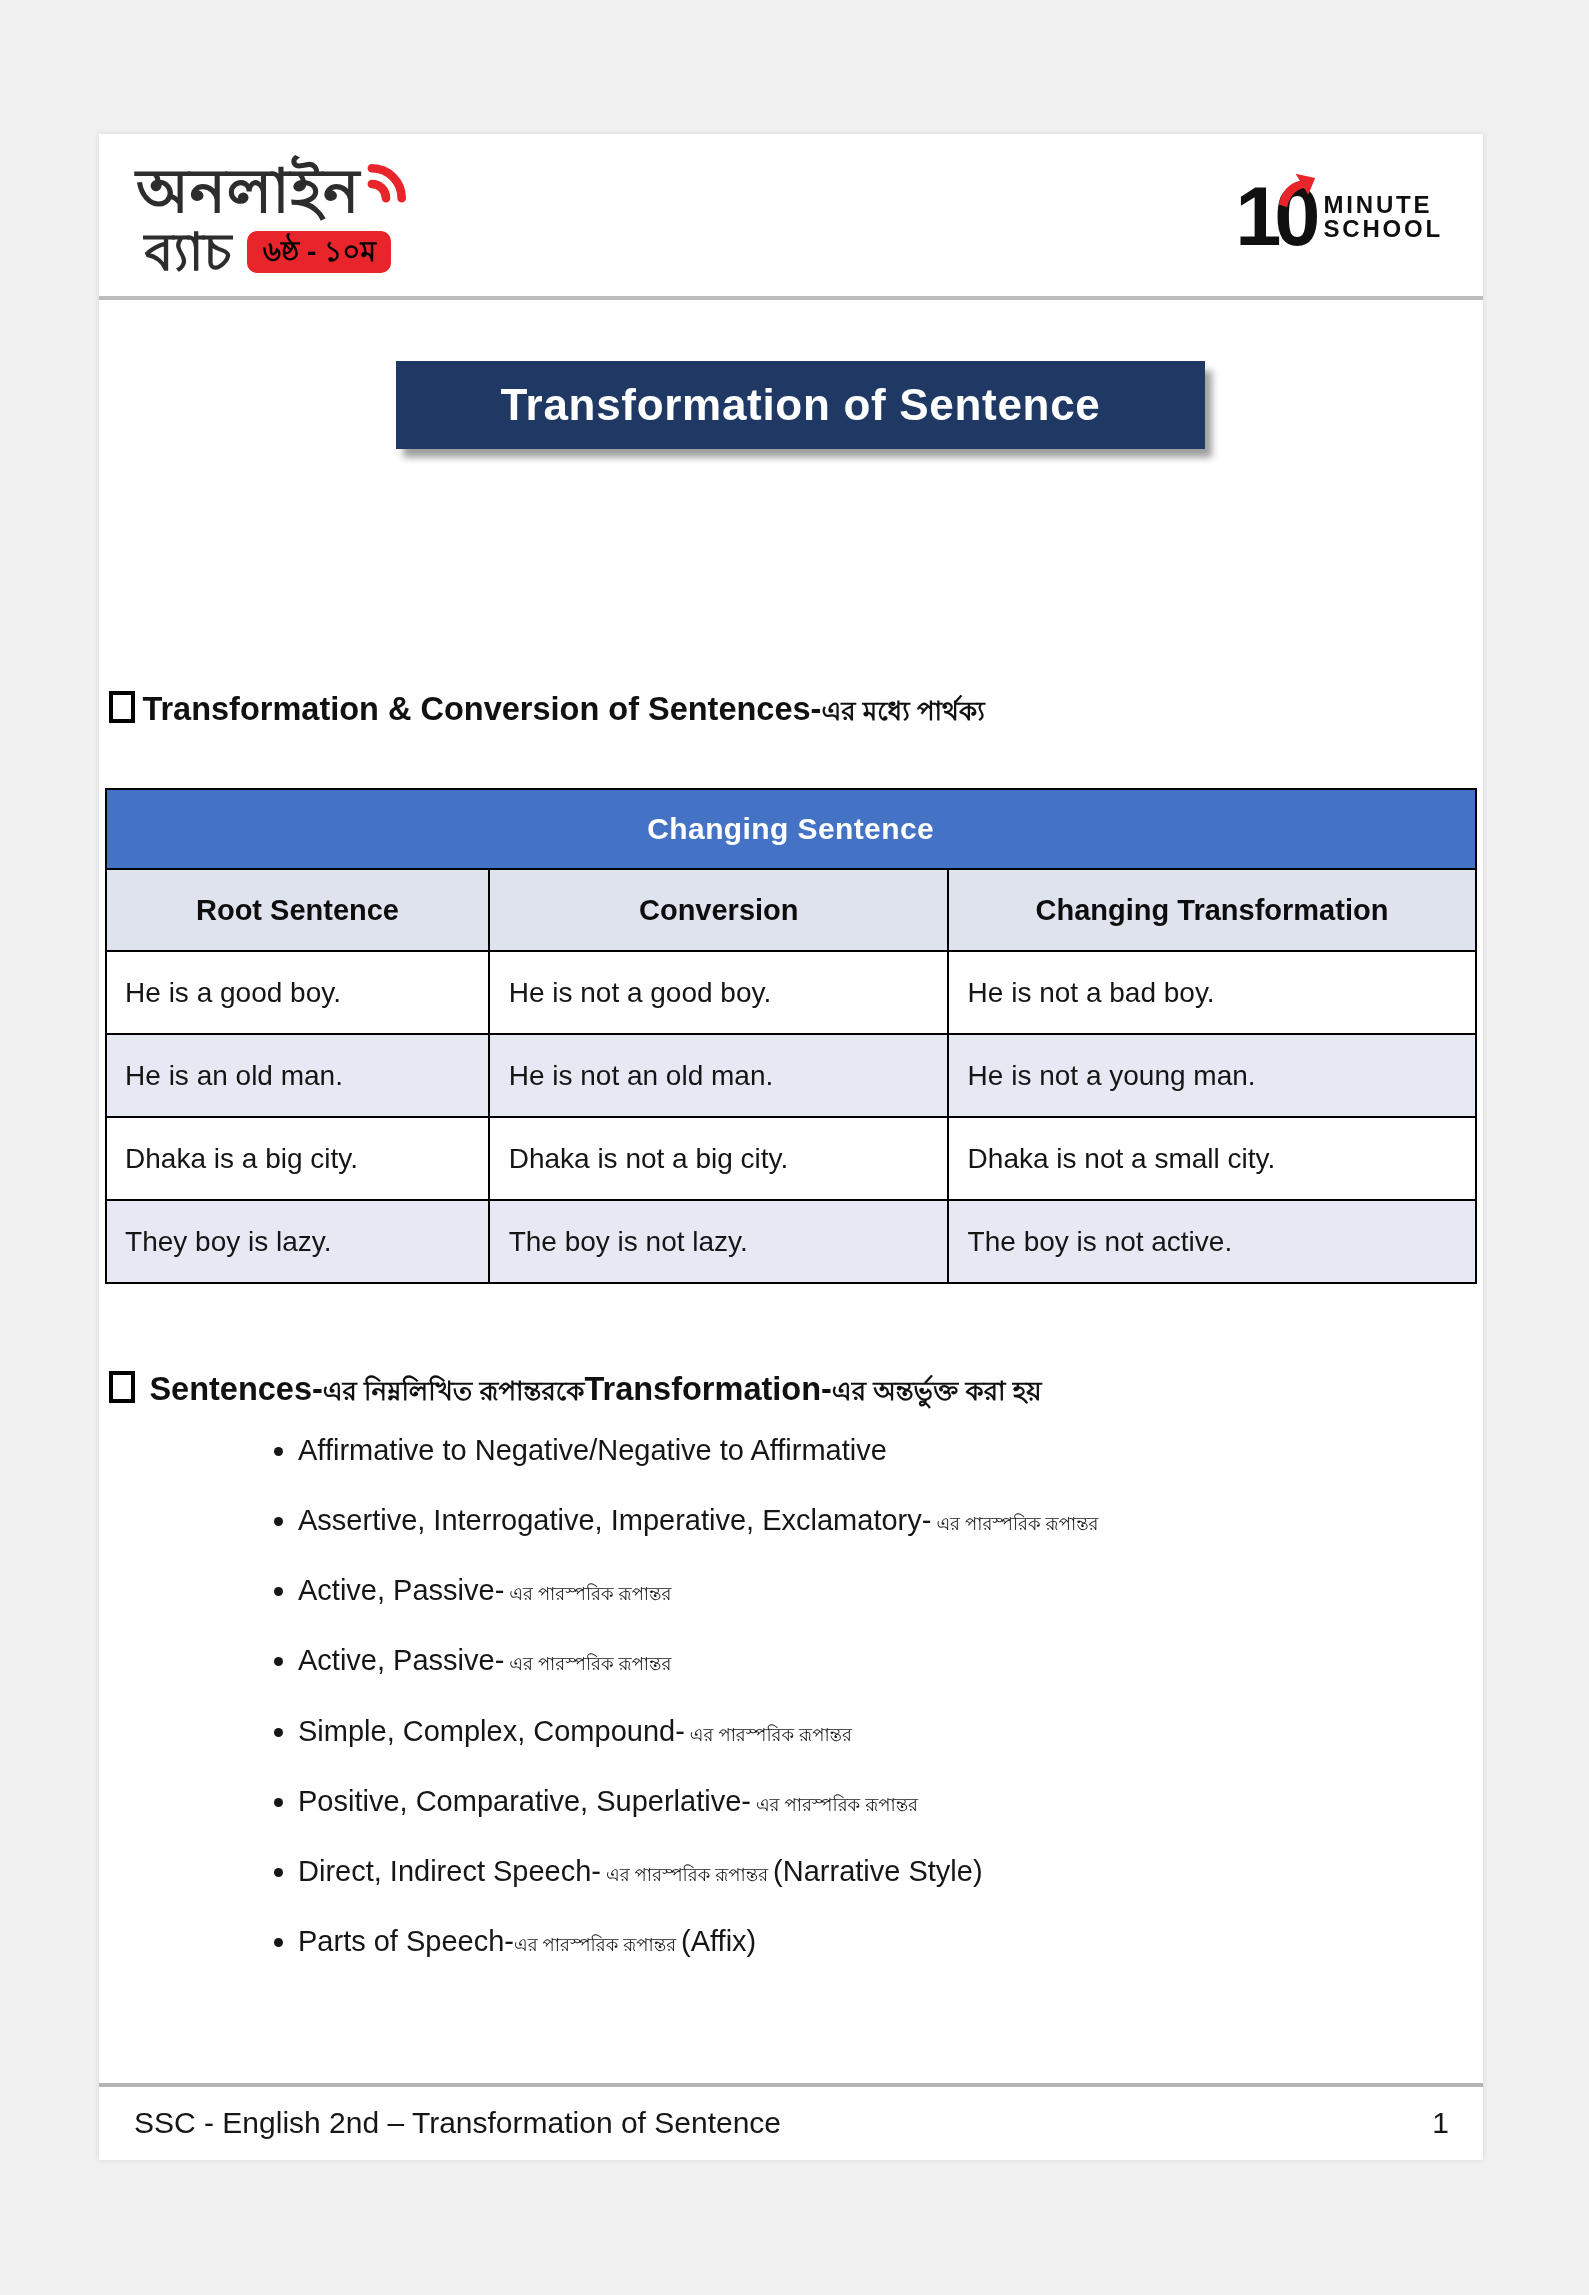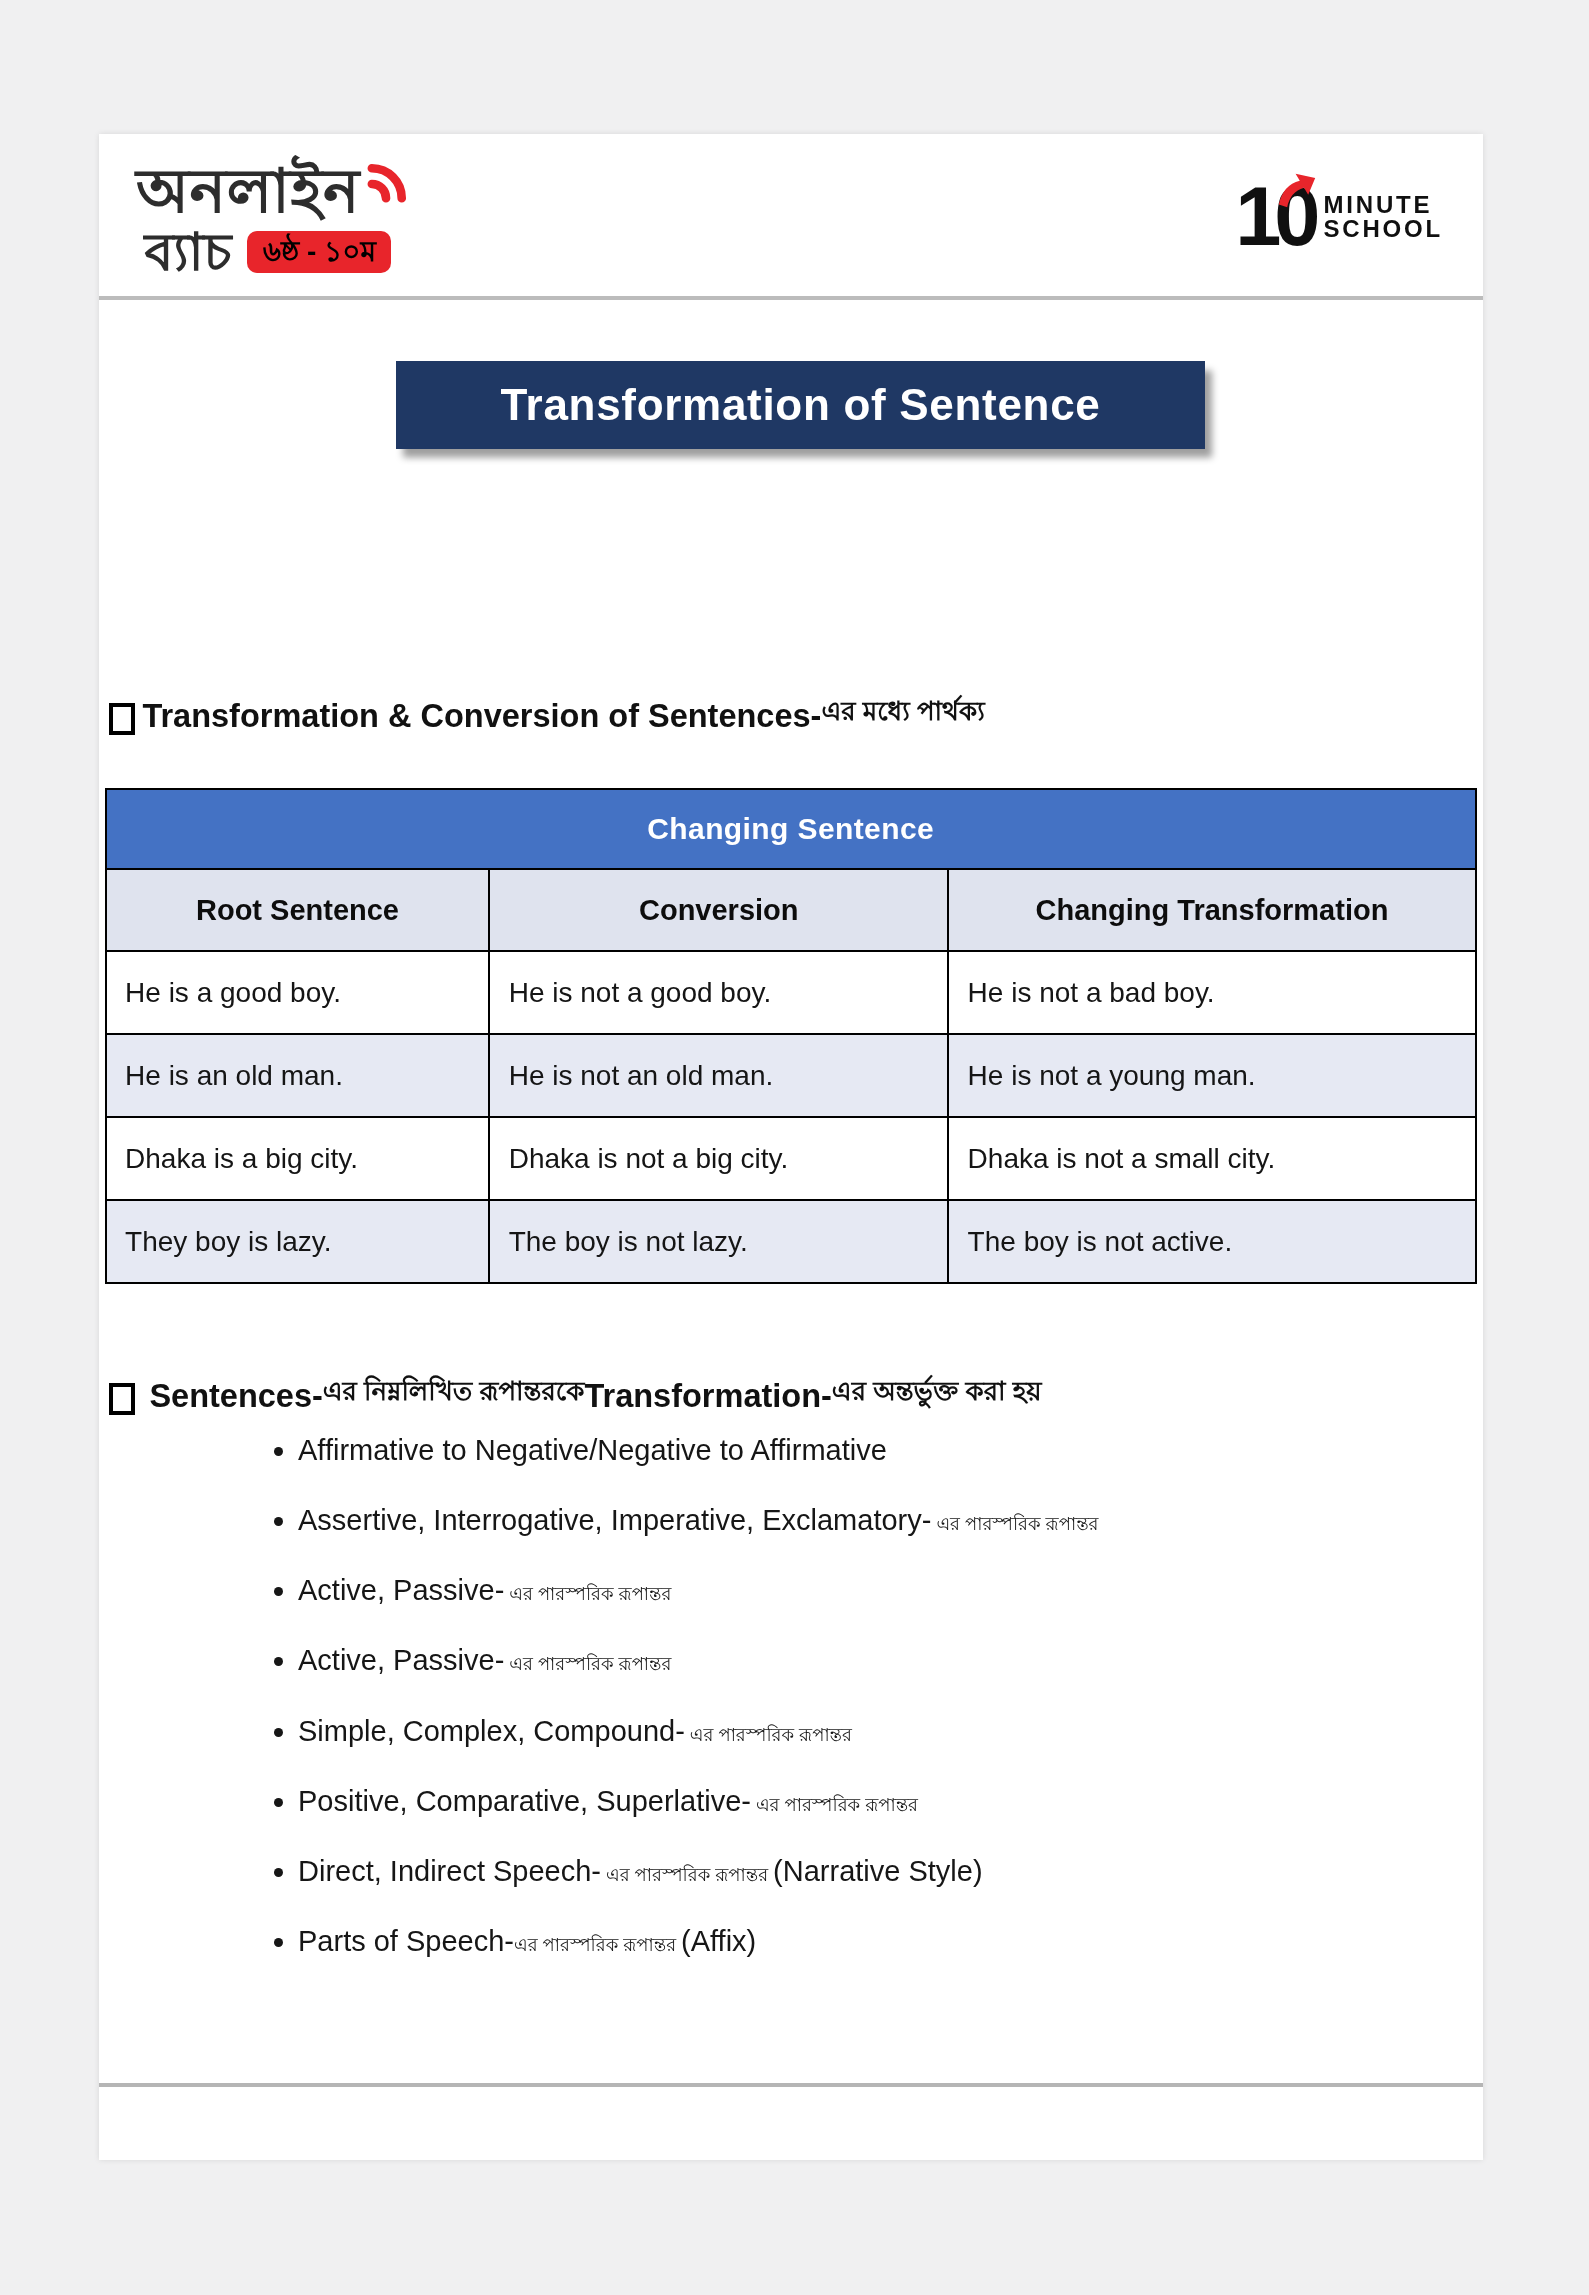--- a/index.html
+++ b/index.html
@@ -45,21 +45,21 @@
   
   .banner{
     position:absolute;left:297px;top:227px;width:809px;height:88px;
     background:#1f3864;
     box-shadow:7px 8.5px 7px rgba(0,0,0,0.38);
     display:flex;align-items:center;justify-content:center;
   }
   .banner span{color:#ffffff;font-size:44px;font-weight:800;letter-spacing:0.7px;}
 
   
-  .heading{position:absolute;left:10px;display:flex;align-items:flex-end;white-space:nowrap;}
+  .heading{position:absolute;left:10px;display:flex;align-items:flex-start;white-space:nowrap;}
   .h-square{
     display:inline-block;width:18.4px;height:24px;border:4.2px solid #000;
     margin-right:7px;flex:none;
   }
   .h-en{font-size:32.5px;font-weight:800;color:#111;}
   .h-bn{font-size:26px;font-weight:800;color:#111;}
   .heading-1{top:557px;}
   .heading-2{top:1237px;}
   .heading-2 .h-square{margin-right:14px;}
 
@@ -210,15 +210,19 @@
     <li><span class="en">Assertive, Interrogative, Imperative, Exclamatory-</span><span class="bn"> এর পারস্পরিক রূপান্তর</span><span class="en"></span></li>
     <li><span class="en">Active, Passive-</span><span class="bn"> এর পারস্পরিক রূপান্তর</span><span class="en"></span></li>
     <li><span class="en">Active, Passive-</span><span class="bn"> এর পারস্পরিক রূপান্তর</span><span class="en"></span></li>
     <li><span class="en">Simple, Complex, Compound-</span><span class="bn"> এর পারস্পরিক রূপান্তর</span><span class="en"></span></li>
     <li><span class="en">Positive, Comparative, Superlative-</span><span class="bn"> এর পারস্পরিক রূপান্তর</span><span class="en"></span></li>
     <li><span class="en">Direct, Indirect Speech-</span><span class="bn"> এর পারস্পরিক রূপান্তর </span><span class="en">(Narrative Style)</span></li>
     <li><span class="en">Parts of Speech-</span><span class="bn">এর পারস্পরিক রূপান্তর </span><span class="en">(Affix)</span></li>
   </ul>
 
   <div class="divider-bottom"></div>
+  <div class="footer">
+    <span>SSC - English 2nd – Transformation of Sentence</span>
+    <span>1</span>
+  </div>
 
 </div>
 
 
 </body></html>

